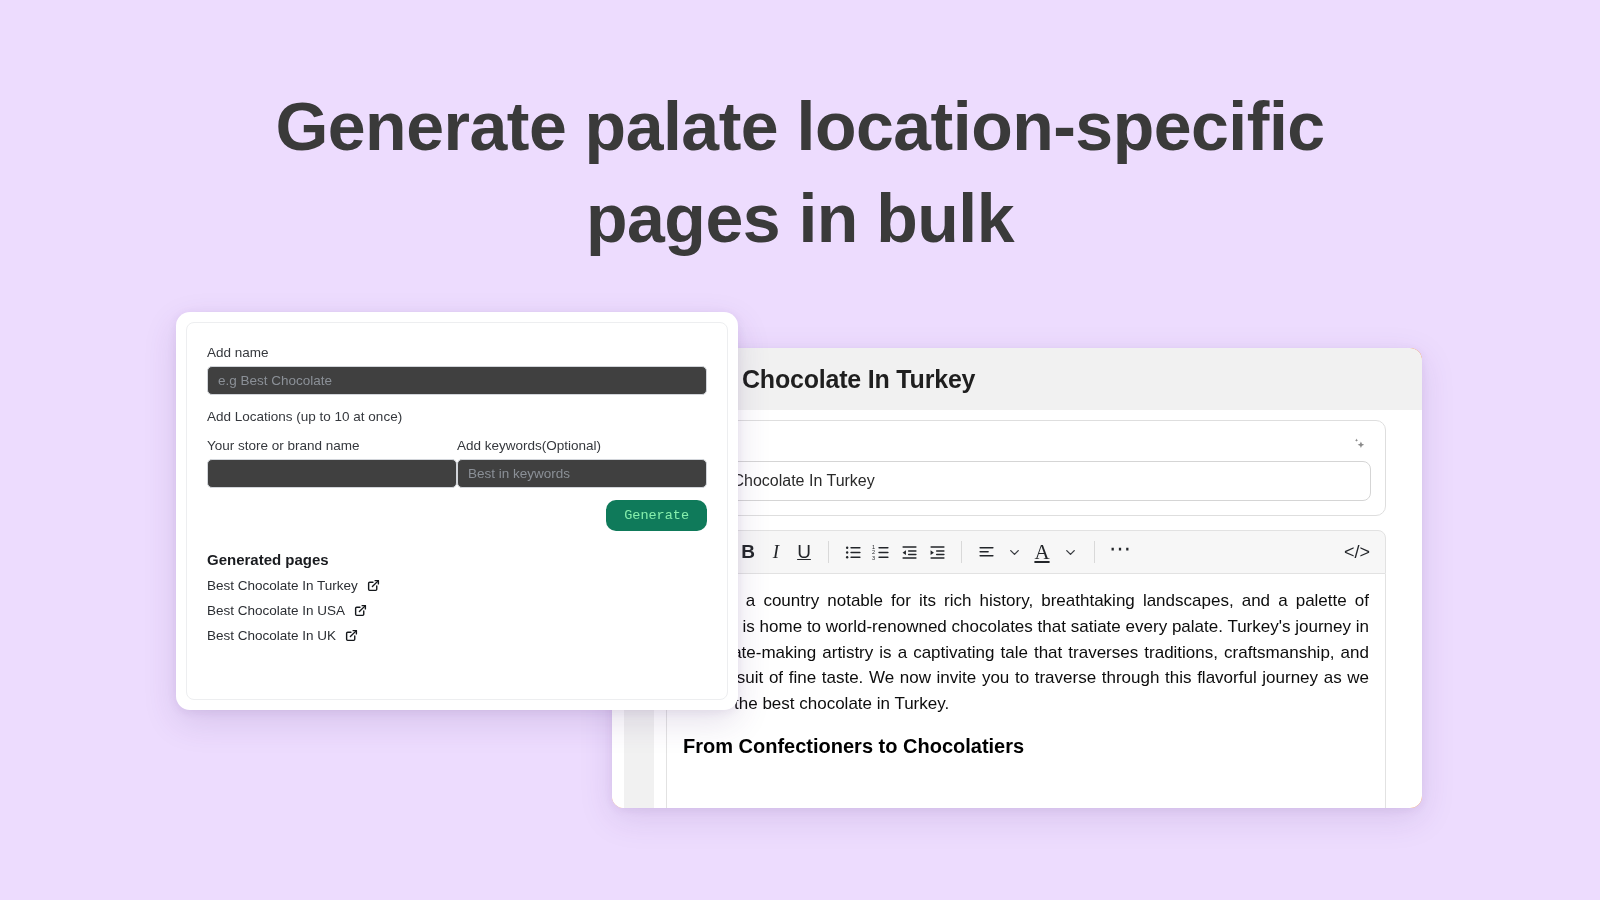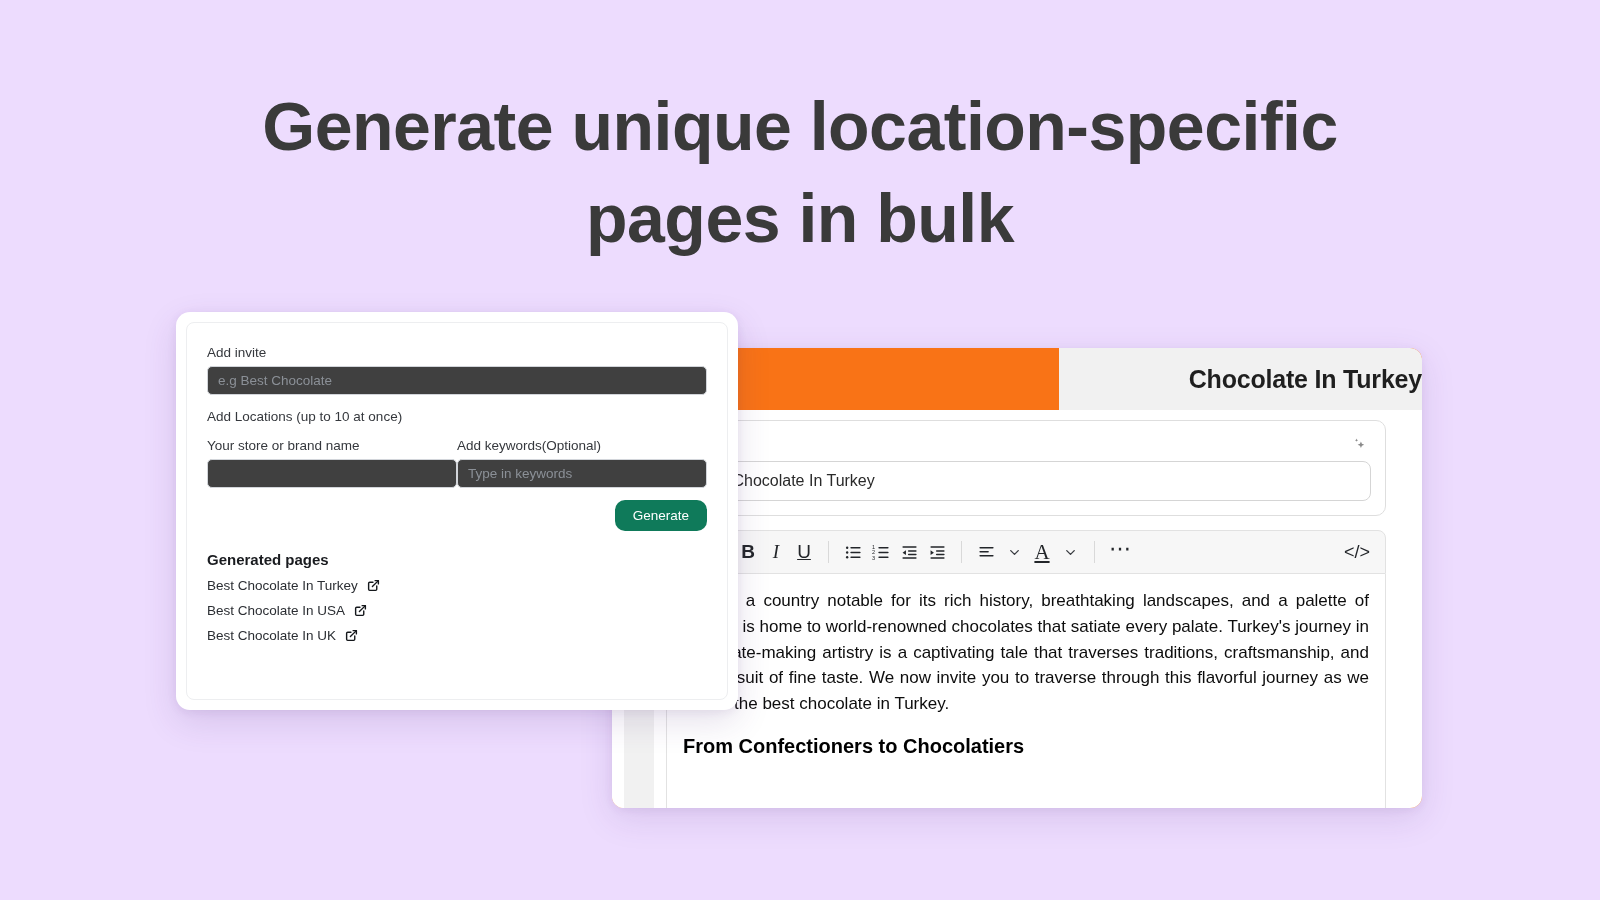--- a/index.html
+++ b/index.html
@@ -29,21 +29,20 @@
   .editor-panel {
     position: absolute;
     left: 612px; top: 348px;
     width: 810px; height: 460px;
     background: #f97316;
     border-radius: 12px;
     box-shadow: 0 10px 34px rgba(80,40,120,0.13), 0 2px 8px rgba(80,40,120,0.07);
     overflow: hidden;
     display: flex;
     flex-direction: column;
-    align-items: flex-end;
   }
   .editor-header {
     height: 62px;
     background: #f1f1f1;
     display: flex;
     align-items: center;
     padding-left: 130px;
     flex: 0 0 auto;
   }
   .editor-header-title {
@@ -195,26 +194,26 @@
     background: #404040;
   }
   .field-block { margin-bottom: 14px; }
   .select-input { justify-content: space-between; }
   .stepper-icon { width: 11px; height: 15px; color: #3a3d42; flex: 0 0 auto; }
   .two-col { display: flex; }
   .two-col > div { flex: 1; }
   .gen-row { display: flex; justify-content: flex-end; margin-top: 12px; }
   .gen-btn {
     background: #0f7a5a;
-    color: #ffffff;
+    color: #86efac;
     font-size: 13.5px;
     border-radius: 10px;
     padding: 8px 18px;
     border: none;
-    font-family: Liberation Sans, sans-serif;
+    font-family: Liberation Mono, monospace;
     cursor: pointer;
   }
   .gen-pages-title {
     font-size: 15px;
     font-weight: 700;
     color: #191b1f;
     margin-top: 20px;
     margin-bottom: 10px;
   }
   .page-link {
@@ -226,21 +225,21 @@
     margin-bottom: 10px;
   }
   .ext-icon { width: 13px; height: 13px; color: #15181c; flex:0 0 auto; }
 </style>
 </head>
 <body>
 
 <div class="stage">
 
   <div class="hero">
-    <span class="l">Generate unique location-specific</span>
+    <span class="l">Generate palate location-specific</span>
     <span class="l">pages in bulk</span>
   </div>
 
   <div class="editor-panel">
 
     <div class="editor-header">
       <span class="editor-header-title">Chocolate In Turkey</span>
     </div>
 
     <div class="editor-body">
@@ -363,36 +362,36 @@
         </div>
 
       </div>
     </div>
   </div>
 
   <div class="form-card">
     <div class="form-inner">
 
       <div class="field-block">
-        <label class="field-label">Add invite</label>
+        <label class="field-label">Add name</label>
         <div class="field-input">e.g Best Chocolate</div>
       </div>
 
       <div class="field-block">
         <label class="field-label">Add Locations (up to 10 at once)</label>
       </div>
 
       <div class="two-col">
         <div>
           <label class="field-label">Your store or brand name</label>
           <div class="field-input"></div>
         </div>
         <div>
           <label class="field-label">Add keywords(Optional)</label>
-          <div class="field-input">Type in keywords</div>
+          <div class="field-input">Best in keywords</div>
         </div>
       </div>
 
       <div class="gen-row">
         <button class="gen-btn">Generate</button>
       </div>
 
       <div class="gen-pages-title">Generated pages</div>
 
       <div class="page-link">

